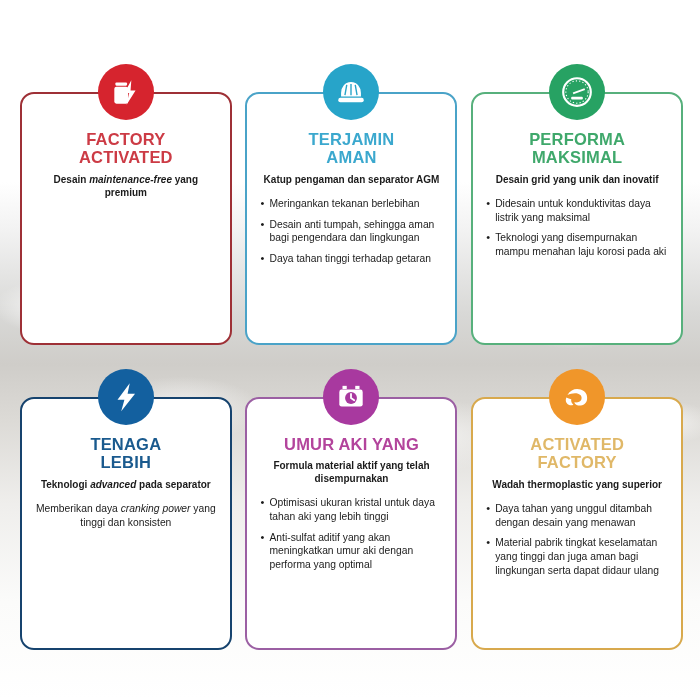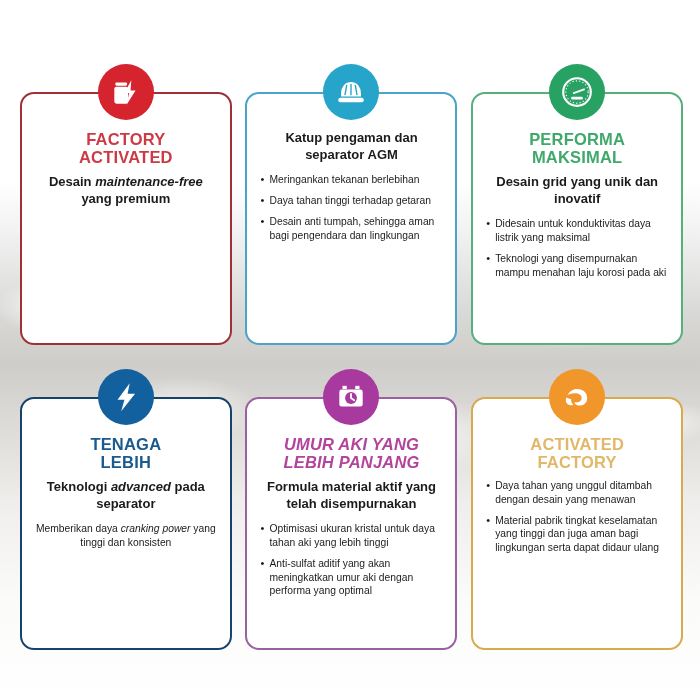--- a/index.html
+++ b/index.html
@@ -92,21 +92,21 @@
 
   .card-title {
     font-size: 16.5px;
     font-weight: bold;
     line-height: 1.12;
     letter-spacing: .2px;
     margin-bottom: 7px;
   }
 
   .card-sub {
-    font-size: 13px;
+    font-size: 10px;
     font-weight: bold;
     color: #1b1b1b;
     line-height: 1.28;
     margin-bottom: 10px;
     padding: 0 2px;
   }
   .card-sub em { font-style: italic; }
 
   .bullets {
     list-style: none;
@@ -144,21 +144,21 @@
   .c-cyan   { border-color: #4aa3c8; }
   .c-navy   { border-color: #16436e; }
   .c-green  { border-color: #57b07c; }
   .c-purple { border-color: #9b5fa3; }
   .c-gold   { border-color: #d8a94d; }
 
   .t-red    { color: #cc3b45; }
   .t-cyan   { color: #3ba8ce; }
   .t-navy   { color: #1a5a8e; }
   .t-green  { color: #3fa86b; }
-  .t-purple { color: #b3449c; font-style: italic; }
+  .t-purple { color: #b3449c; }
   .t-gold   { color: #e0b868; }
 
   .b-red    { background: #d6242e; }
   .b-cyan   { background: #27a4c9; }
   .b-navy   { background: #13609f; }
   .b-green  { background: #27a263; }
   .b-purple { background: #a8399f; }
   .b-gold   { background: #f0962a; }
 </style>
 </head>
@@ -187,25 +187,29 @@
     </div>
 
     <div class="card-slot">
       <div class="card c-cyan">
         <div class="icon-badge b-cyan">
           <svg viewBox="0 0 32 32" fill="#ffffff" aria-hidden="true">
             <path d="M16 6 C10 6 6 11 6 17 L6 21 L26 21 L26 17 C26 11 22 6 16 6 Z M16 8.5 L16 19 M12 9.3 L10.3 19 M20 9.3 L21.7 19" stroke="#27a4c9" stroke-width="1.3" fill="#ffffff"></path>
             <rect x="4" y="21.5" width="24" height="4.2" rx="2"></rect>
           </svg>
         </div>
+        <div class="card-title t-cyan">
+          <span>TERJAMIN</span><br>
+          <span>AMAN</span>
+        </div>
         <div class="card-sub">Katup pengaman dan separator AGM</div>
         <ul class="bullets">
           <li>Meringankan tekanan berlebihan</li>
+          <li>Desain anti tumpah, sehingga aman bagi pengendara dan lingkungan</li>
           <li>Daya tahan tinggi terhadap getaran</li>
-          <li>Desain anti tumpah, sehingga aman bagi pengendara dan lingkungan</li>
         </ul>
       </div>
     </div>
 
     <div class="card-slot">
       <div class="card c-green">
         <div class="icon-badge b-green">
           <svg viewBox="0 0 32 32" aria-hidden="true">
             <circle cx="16" cy="16" r="13" fill="none" stroke="#ffffff" stroke-width="2"></circle>
             <circle cx="16" cy="16" r="10.5" fill="none" stroke="#ffffff" stroke-width="1" stroke-dasharray="1.2 2"></circle>
@@ -251,21 +255,20 @@
           <svg viewBox="0 0 32 32" aria-hidden="true">
             <rect x="8" y="5.5" width="4" height="3" fill="#ffffff"></rect>
             <rect x="20" y="5.5" width="4" height="3" fill="#ffffff"></rect>
             <rect x="5" y="9" width="22" height="16" rx="2.2" fill="#ffffff"></rect>
             <circle cx="16" cy="17" r="5.6" fill="#a8399f"></circle>
             <path d="M16 13.2 L16 17 L19 19" stroke="#ffffff" stroke-width="1.7" fill="none" stroke-linecap="round"></path>
           </svg>
         </div>
         <div class="card-title t-purple">
           <span>UMUR AKI YANG</span><br>
-          <span>LEBIH PANJANG</span>
         </div>
         <div class="card-sub">Formula material aktif yang telah disempurnakan</div>
         <ul class="bullets">
           <li>Optimisasi ukuran kristal untuk daya tahan aki yang lebih tinggi</li>
           <li>Anti-sulfat aditif yang akan meningkatkan umur aki dengan performa yang optimal</li>
         </ul>
       </div>
     </div>
 
     <div class="card-slot">
@@ -273,20 +276,21 @@
         <div class="icon-badge b-gold">
           <svg viewBox="0 0 32 32" fill="#ffffff" aria-hidden="true">
             <path d="M7 14 C10 9 15 7.5 19.5 9 C24 10.5 26 14 25.5 18 C25 22 21.5 24.5 17 24 C15 23.7 14 22.5 13.5 21 C16.5 21.5 19 20.5 20 18.5 C21 16.3 19.8 13.8 17 13 C13.8 12 10 13 7 14 Z"></path>
             <path d="M6 16.5 C5 18.5 5.3 21 7 22.5 C8.6 24 11 24.2 12.6 23.2 C11 22 10.2 20 10.6 18.2 C9 17.7 7.4 17 6 16.5 Z"></path>
           </svg>
         </div>
         <div class="card-title t-gold">
           <span>ACTIVATED</span><br>
           <span>FACTORY</span>
         </div>
+        <div class="card-sub">Wadah thermoplastic yang superior</div>
         <ul class="bullets">
           <li>Daya tahan yang unggul ditambah dengan desain yang menawan</li>
           <li>Material pabrik tingkat keselamatan yang tinggi dan juga aman bagi lingkungan serta dapat didaur ulang</li>
         </ul>
       </div>
     </div>
 
   </div>
 </div>
 

